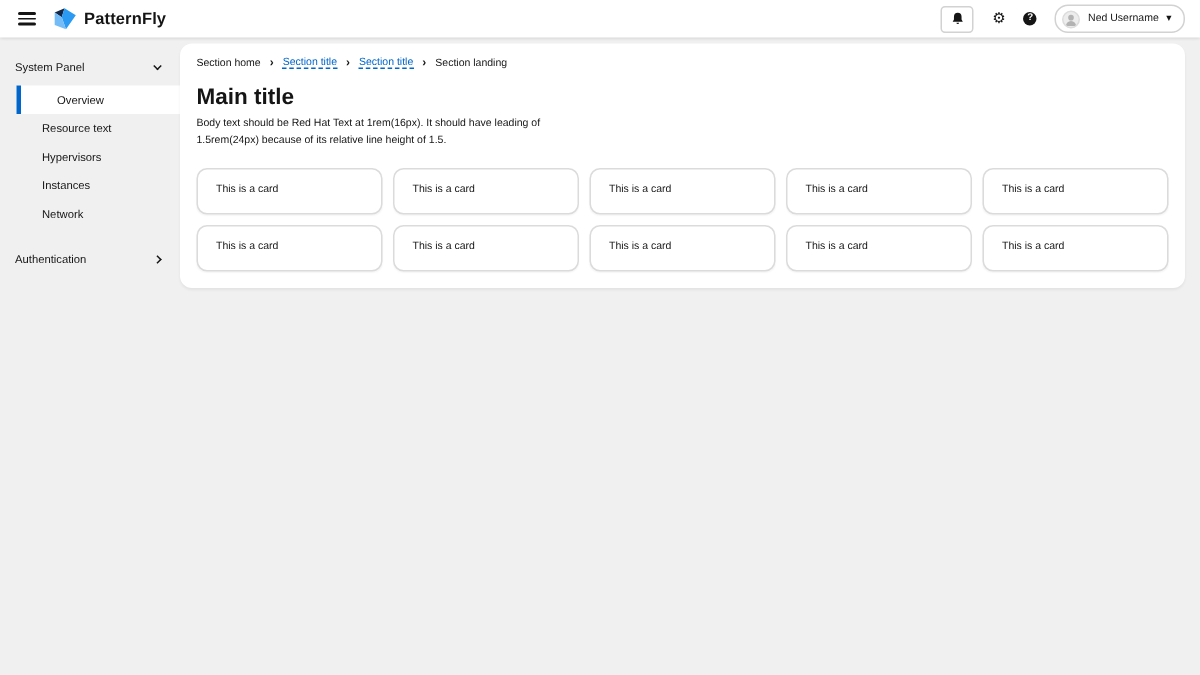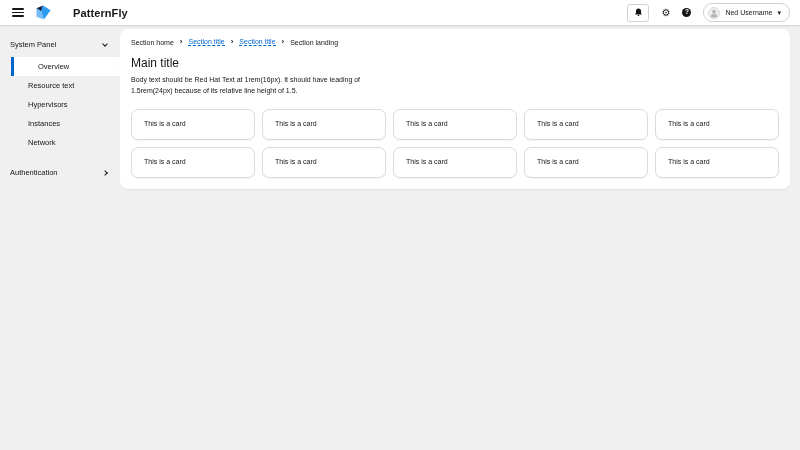--- a/index.html
+++ b/index.html
@@ -22,21 +22,21 @@
     position: relative;
     z-index: 5;
   }
   .hamburger {
     width: 16px; height: 16px;
     display: flex; flex-direction: column; justify-content: center; gap: 2px;
     background: none; border: none; cursor: pointer; padding: 0 2px;
     margin-right: 10px;
   }
   .hamburger span { display: block; height: 1.5px; background: #151515; border-radius: 1px; }
-  .brand { display: flex; align-items: center; gap: 22px; }
+  .brand { display: flex; align-items: center; gap: 5px; }
   .brand-logo { width: 15px; height: 15px; display: block; }
   .brand-name { font-size: 11px; font-weight: bold; letter-spacing: 0.1px; }
 
   .header-right { margin-left: auto; display: flex; align-items: center; gap: 12px; }
   .icon-btn { background: none; border: none; cursor: pointer; display: flex; align-items: center; justify-content: center; padding: 0; }
   .bell-btn {
     border: 1px solid #d2d2d2; border-radius: 3px; background: #fff;
     width: 22px; height: 18px;
   }
   .gear { font-size: 10px; line-height: 1; color: #151515; }
@@ -85,21 +85,21 @@
     background: #ffffff;
     border-radius: 8px;
     box-shadow: 0 1px 2px rgba(0,0,0,0.06);
     padding: 9px 11px 11px;
   }
   .breadcrumb { display: flex; align-items: center; gap: 6px; font-size: 7px; }
   .crumb { color: #151515; }
   .crumb.link { color: #0066cc; text-decoration: none; border-bottom: 1px dashed #0066cc; cursor: pointer; }
   .crumb-sep { color: #151515; font-size: 8px; line-height: 1; font-weight: bold; }
 
-  .page-title { font-size: 12px; font-weight: normal; margin: 10px 0 5px; color: #151515; }
+  .page-title { font-size: 15px; font-weight: bold; margin: 10px 0 5px; color: #151515; }
   .page-desc { font-size: 7px; line-height: 1.5; max-width: 268px; color: #151515; }
 
   .cards-grid {
     margin-top: 13px;
     display: grid;
     grid-template-columns: repeat(5, 1fr);
     gap: 7px;
   }
   .card {
     background: #fff;

